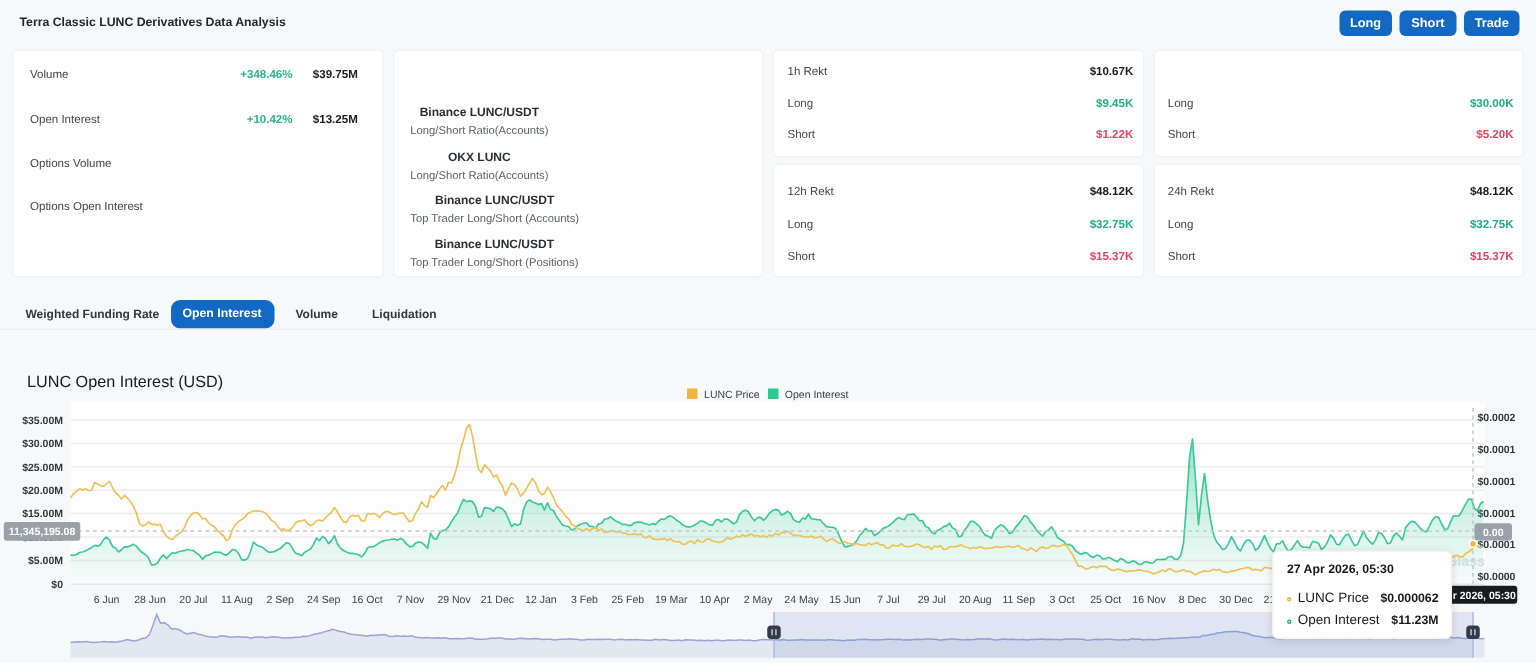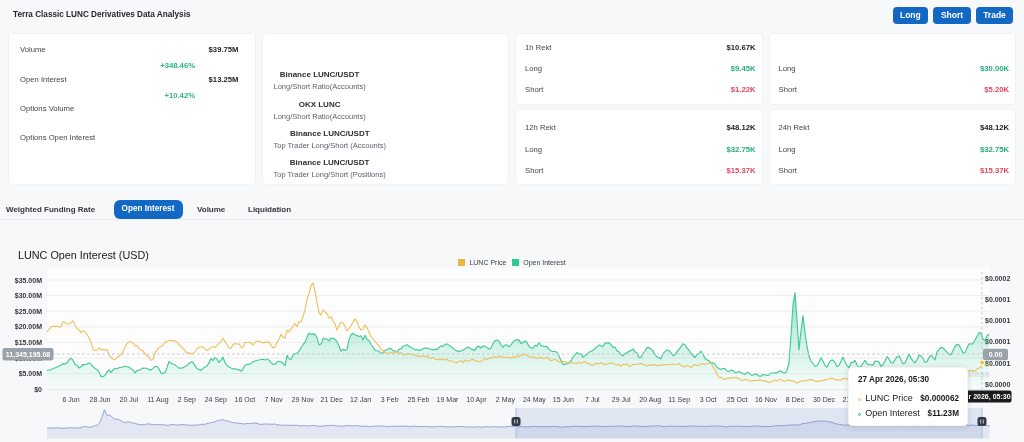--- a/index.html
+++ b/index.html
@@ -4,21 +4,21 @@
 html,body{width:1024px;height:442px;overflow:hidden;background:#f7f8f9;
 font-family:"Liberation Sans",sans-serif;position:relative;}
 .abs{position:absolute;}
 .hdr{left:13px;top:10px;font-size:8.2px;font-weight:bold;color:#24272b;}
 .btn{position:absolute;top:6.5px;height:17px;background:#1368c4;color:#fff;font-size:8.5px;
 font-weight:bold;border-radius:4px;text-align:center;line-height:17px;}
 .card{position:absolute;background:#fff;border-radius:4px;border:1px solid #f1f2f3;}
 .r3{position:absolute;left:11px;right:16px;height:12px;font-size:7.7px;line-height:12px;}
 .lab{color:#42464c;}
 .val{position:absolute;right:0;font-weight:bold;color:#1b1d20;line-height:12px;}
-.pct{position:absolute;right:43.5px;font-weight:bold;line-height:12px;margin-top:16px;}
+.pct{position:absolute;right:43.5px;font-weight:bold;line-height:12px;}
 .sub{color:#5c6169;font-size:7.5px;margin-top:2.5px;}
 .tt{font-weight:bold;color:#2a2d32;font-size:8px;text-align:center;}
 .tab{position:absolute;font-size:8px;font-weight:bold;color:#33373c;top:204.5px;}
 .pill{position:absolute;left:113.5px;top:200px;width:69px;height:18.5px;background:#1368c4;
 border-radius:6px;color:#fff;text-align:center;line-height:18.5px;font-size:8.2px;font-weight:bold;}
 .h2{position:absolute;left:18px;top:228.5px;font-size:10.8px;font-weight:normal;color:#17191c;margin-top:20px;}
 .leg{position:absolute;top:258.5px;left:0;width:1024px;text-align:center;font-size:7px;color:#3a3e44;}
 .leg span.sw{display:inline-block;width:7px;height:7px;margin:0 4px -1px 0;}
 .tip{position:absolute;left:848px;top:367px;width:120px;height:59px;background:#fff;
 border-radius:4px;box-shadow:0 1px 6px rgba(70,70,90,0.18);border:1px solid #f3f3f4;z-index:5;
@@ -72,21 +72,21 @@
 <div class="r3" style="left:9px;right:6px;top:12px"><span class="lab">12h Rekt</span><span class="val">$48.12K</span></div>
     <div class="r3" style="left:9px;right:6px;top:33.5px"><span class="lab">Long</span><span class="val" style="color:#23ad80">$32.75K</span></div>
     <div class="r3" style="left:9px;right:6px;top:54.5px"><span class="lab">Short</span><span class="val" style="color:#e64460">$15.37K</span></div>
 </div>
 <div class="card" style="left:768.5px;top:109px;width:247.5px;height:75.5px;">
 <div class="r3" style="left:9px;right:6px;top:12px"><span class="lab">24h Rekt</span><span class="val">$48.12K</span></div>
     <div class="r3" style="left:9px;right:6px;top:33.5px"><span class="lab">Long</span><span class="val" style="color:#23ad80">$32.75K</span></div>
     <div class="r3" style="left:9px;right:6px;top:54.5px"><span class="lab">Short</span><span class="val" style="color:#e64460">$15.37K</span></div>
 </div>
 
-<span class="tab" style="left:6px;">Weighted Funding Rate</span>
+<span class="tab" style="left:17px;">Weighted Funding Rate</span>
 <span class="pill">Open Interest</span>
 <span class="tab" style="left:197px;">Volume</span>
 <span class="tab" style="left:248px;">Liquidation</span>
 <div style="position:absolute;left:0;top:219px;width:1024px;height:1px;background:#ebedf0;"></div>
 <div class="h2">LUNC Open Interest (USD)</div>
 
 <div class="leg"><span class="sw" style="background:#ecb53d"></span>LUNC Price&nbsp;&nbsp;&nbsp;<span class="sw" style="background:#2fc88e"></span>Open Interest</div>
 
 <div class="abs" style="left:0;top:0;"><svg width="1024" height="442" viewBox="0 0 1024 442" font-family="Liberation Sans, sans-serif">
 <defs>

